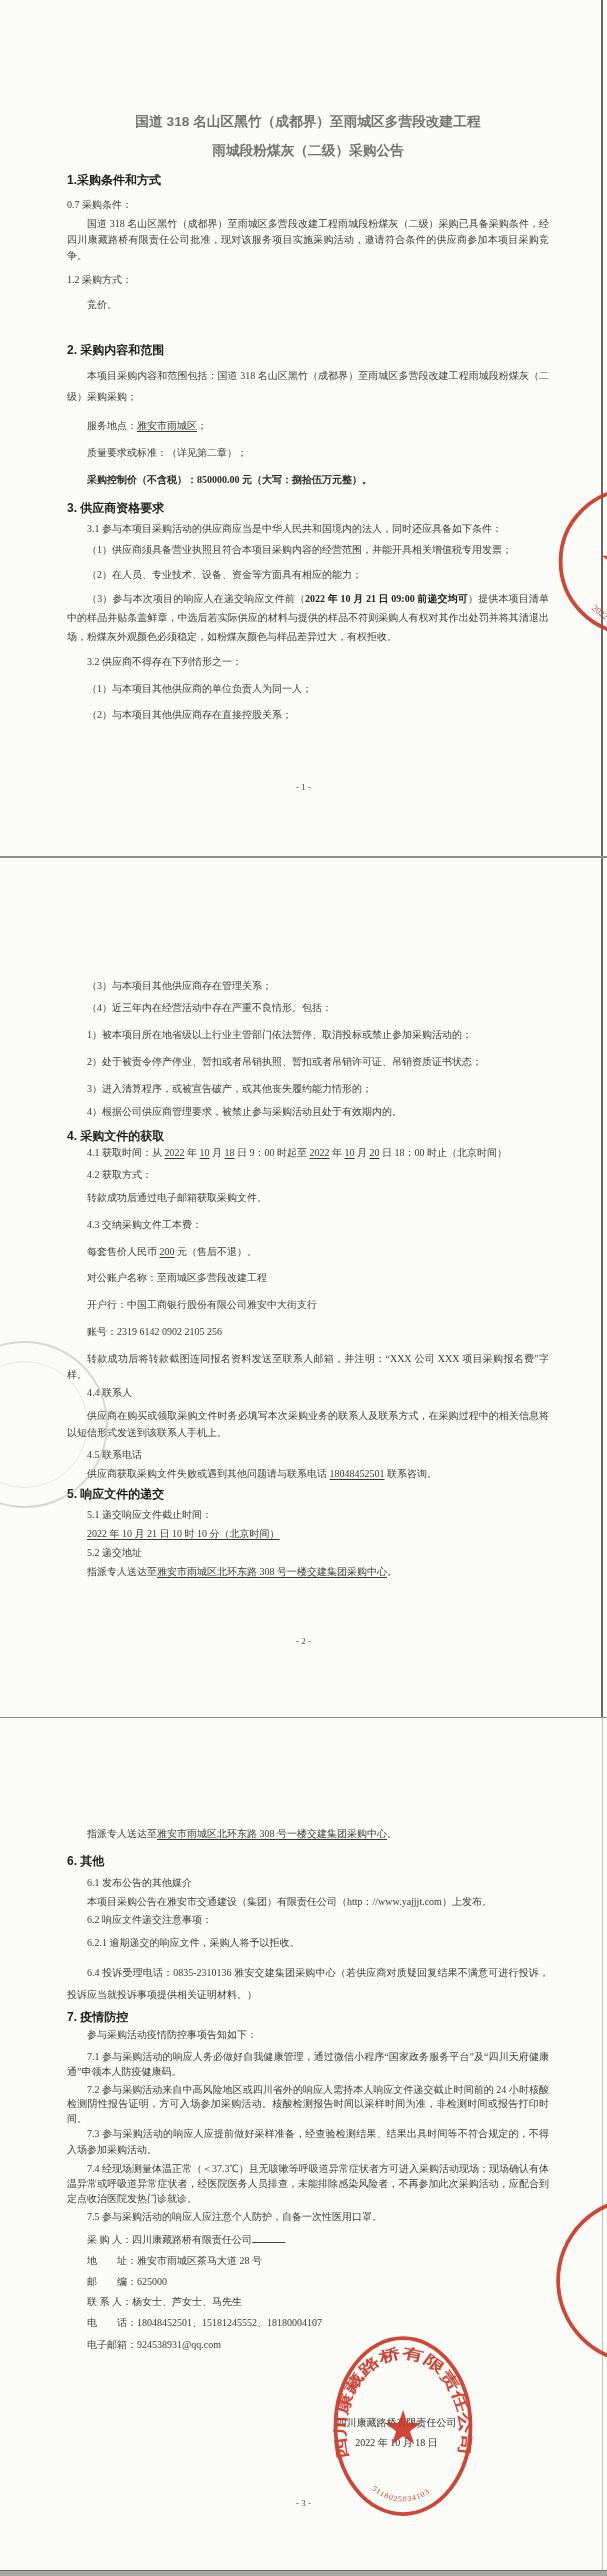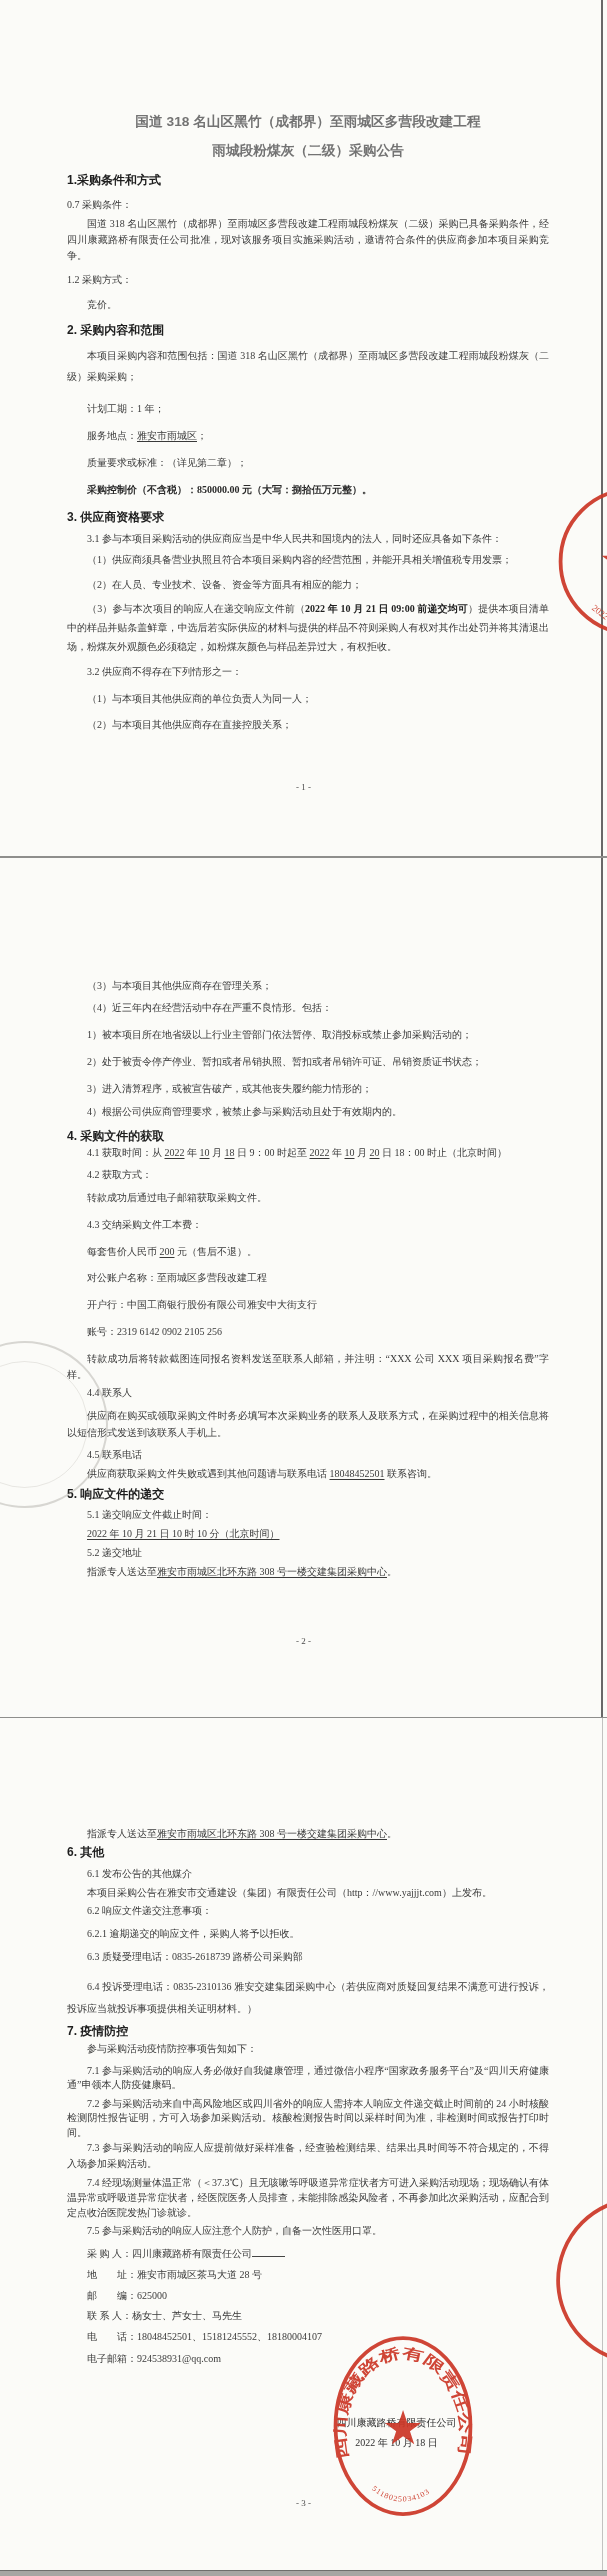--- a/index.html
+++ b/index.html
@@ -39,23 +39,22 @@
 
   <div class="page page-1">
     <div class="content">
         <div class="blk title" style="margin-top: 112px;"><span>国道 318 名山区黑竹（成都界）至雨城区多营段改建工程</span></div>
         <div class="blk title" style="margin-top: 9px;"><span>雨城段粉煤灰（二级）采购公告</span></div>
         <div class="blk head" style="margin-top: 10.6px;"><span>1.采购条件和方式</span></div>
         <div class="blk" style="margin-top: 7.6px;"><span>0.7 采购条件：</span></div>
         <div class="blk ind" style="margin-top: 3px;"><span>国道 318 名山区黑竹（成都界）至雨城区多营段改建工程雨城段粉煤灰（二级）采购已具备采购条件，经四川康藏路桥有限责任公司批准，现对该服务项目实施采购活动，邀请符合条件的供应商参加本项目采购竞争。</span></div>
         <div class="blk" style="margin-top: 7.6px;"><span>1.2 采购方式：</span></div>
         <div class="blk ind" style="margin-top: 9px;"><span>竞价。</span></div>
-        <div class="blk head" style="margin-top: 7px;"><span>2. 采购内容和范围</span></div>
+        <div class="blk head" style="margin-top: 27px;"><span>2. 采购内容和范围</span></div>
         <div class="blk ind loose" style="margin-top: 6px;"><span>本项目采购内容和范围包括：国道 318 名山区黑竹（成都界）至雨城区多营段改建工程雨城段粉煤灰（二级）采购采购；</span></div>
-        <div class="blk ind" style="margin-top: 13.7px;"><span>计划工期：1 年；</span></div>
         <div class="blk ind" style="margin-top: 10.6px;"><span>服务地点：</span><span class="u">雅安市雨城区</span><span>；</span></div>
         <div class="blk ind" style="margin-top: 10.6px;"><span>质量要求或标准：（详见第二章）；</span></div>
         <div class="blk ind bold" style="margin-top: 10.6px;"><span>采购控制价（不含税）：850000.00 元（大写：捌拾伍万元整）。</span></div>
         <div class="blk head" style="margin-top: 10.6px;"><span>3. 供应商资格要求</span></div>
         <div class="blk ind" style="margin-top: 4.6px;"><span>3.1 参与本项目采购活动的供应商应当是中华人民共和国境内的法人，同时还应具备如下条件：</span></div>
         <div class="blk ind" style="margin-top: 4.6px;"><span>（1）供应商须具备营业执照且符合本项目采购内容的经营范围，并能开具相关增值税专用发票；</span></div>
         <div class="blk ind" style="margin-top: 9px;"><span>（2）在人员、专业技术、设备、资金等方面具有相应的能力；</span></div>
         <div class="blk ind roomy" style="margin-top: 6px;"><span>（3）参与本次项目的响应人在递交响应文件前（</span><span class="b">2022 年 10 月 21 日 09:00 前递交均可</span><span>）提供本项目清单中的样品并贴条盖鲜章，中选后若实际供应的材料与提供的样品不符则采购人有权对其作出处罚并将其清退出场，粉煤灰外观颜色必须稳定，如粉煤灰颜色与样品差异过大，有权拒收。</span></div>
         <div class="blk ind" style="margin-top: 7.6px;"><span>3.2 供应商不得存在下列情形之一：</span></div>
         <div class="blk ind" style="margin-top: 10.6px;"><span>（1）与本项目其他供应商的单位负责人为同一人；</span></div>
@@ -115,26 +114,25 @@
     </div>
 
     <div class="edge-line"></div>
   </div>
 
   <div class="gap"></div>
 
   <div class="page page-3">
     <div class="content">
         <div class="blk ind" style="margin-top: 108px;"><span>指派专人送达至</span><span class="u">雅安市雨城区北环东路 308 号一楼交建集团采购中心</span><span>。</span></div>
-        <div class="blk head" style="margin-top: 1px;"><span>6. 其他</span></div>
+        <div class="blk head" style="margin-top: 10px;"><span>6. 其他</span></div>
         <div class="blk ind" style="margin-top: 4.6px;"><span>6.1 发布公告的其他媒介</span></div>
         <div class="blk ind" style="margin-top: 3px;"><span>本项目采购公告在雅安市交通建设（集团）有限责任公司（http：//www.yajjjt.com）上发布。</span></div>
         <div class="blk ind" style="margin-top: 2.3px;"><span>6.2 响应文件递交注意事项：</span></div>
         <div class="blk ind" style="margin-top: 6.8px;"><span>6.2.1 逾期递交的响应文件，采购人将予以拒收。</span></div>
-        <div class="blk ind" style="margin-top: 6.8px;"><span>6.3 质疑受理电话：0835-2618739 路桥公司采购部</span></div>
         <div class="blk ind loose" style="margin-top: 10.6px;"><span>6.4 投诉受理电话：0835-2310136 雅安交建集团采购中心（若供应商对质疑回复结果不满意可进行投诉，投诉应当就投诉事项提供相关证明材料。）</span></div>
         <div class="blk head" style="margin-top: 3px;"><span>7. 疫情防控</span></div>
         <div class="blk ind" style="margin-top: 0.8px;"><span>参与采购活动疫情防控事项告知如下：</span></div>
         <div class="blk ind tight" style="margin-top: 6.8px;"><span>7.1 参与采购活动的响应人务必做好自我健康管理，通过微信小程序“国家政务服务平台”及“四川天府健康通”申领本人防疫健康码。</span></div>
         <div class="blk ind tight" style="margin-top: 3.8px;"><span>7.2 参与采购活动来自中高风险地区或四川省外的响应人需持本人响应文件递交截止时间前的 24 小时核酸检测阴性报告证明，方可入场参加采购活动。核酸检测报告时间以采样时间为准，非检测时间或报告打印时间。</span></div>
         <div class="blk ind" style="margin-top: 0px;"><span>7.3 参与采购活动的响应人应提前做好采样准备，经查验检测结果、结果出具时间等不符合规定的，不得入场参加采购活动。</span></div>
         <div class="blk ind snug" style="margin-top: 2.3px;"><span>7.4 经现场测量体温正常（＜37.3℃）且无咳嗽等呼吸道异常症状者方可进入采购活动现场；现场确认有体温异常或呼吸道异常症状者，经医院医务人员排查，未能排除感染风险者，不再参加此次采购活动，应配合到定点收治医院发热门诊就诊。</span></div>
         <div class="blk ind" style="margin-top: 3px;"><span>7.5 参与采购活动的响应人应注意个人防护，自备一次性医用口罩。</span></div>
         <div class="blk ind" style="margin-top: 6.8px;"><span>采 购 人：四川康藏路桥有限责任公司</span><span class="blank" style="width: 33px;"></span></div>
         <div class="blk ind" style="margin-top: 4.6px;"><span>地　　址：雅安市雨城区茶马大道 28 号</span></div>

